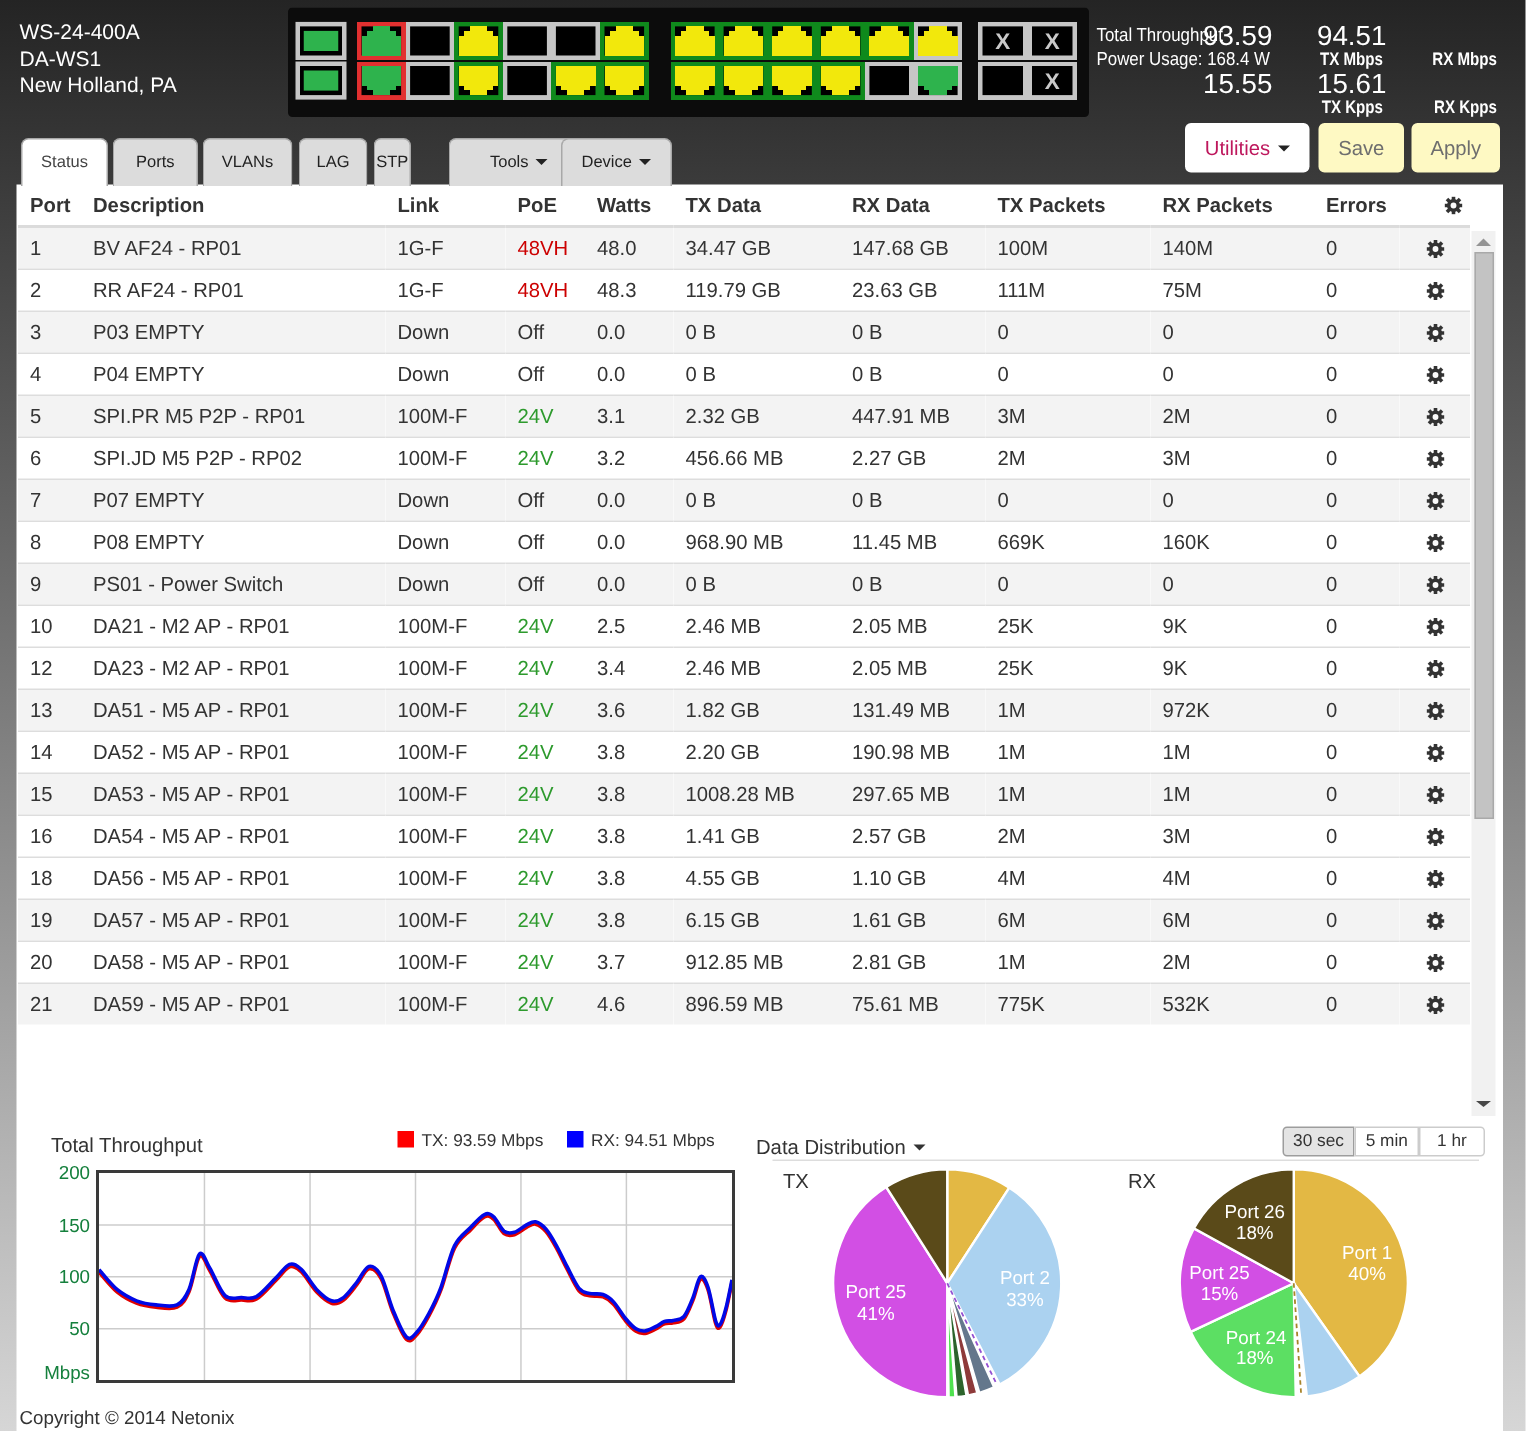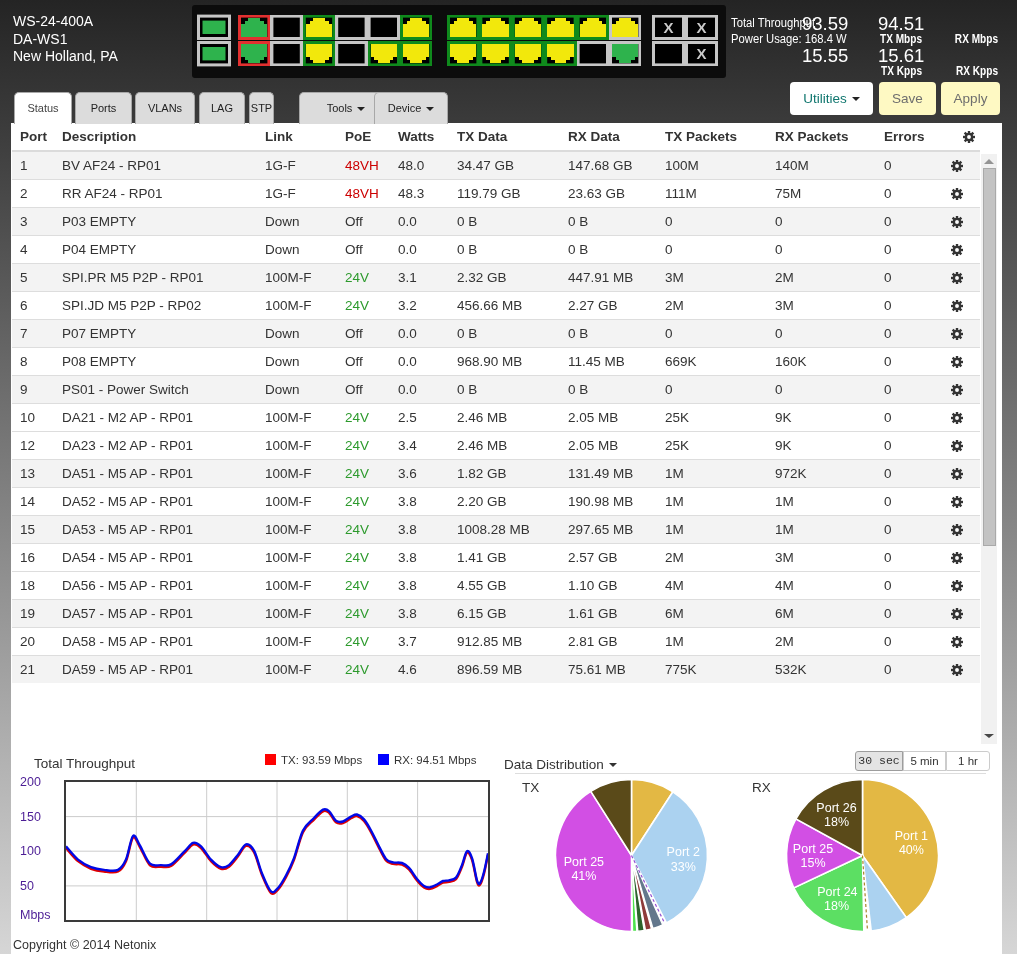--- a/index.html
+++ b/index.html
@@ -13,43 +13,43 @@
 .nlab { position:absolute; color:#fff; font-weight:bold; font-size:12px; text-align:right; width:120px;
   transform:scaleX(.84); transform-origin:100% 0; }
 .tab { position:absolute; top:92px; height:32px; background:#dcdcdc; border:1px solid #a8a8a8;
   border-bottom:none; border-radius:5px 5px 0 0; color:#222; font-size:11px; text-align:center;
   line-height:30px; }
 .tab.active { background:#fff; height:32px; z-index:3; color:#444; }
 .caret { display:inline-block; width:0; height:0; border-left:4px solid transparent;
   border-right:4px solid transparent; border-top:4px solid #222; vertical-align:middle; margin-left:5px; }
 .btn { position:absolute; top:82px; height:33px; border-radius:4px; font-size:13.5px;
   text-align:center; line-height:33px; }
-.btn.white { background:#fff; color:#0f766e; }
+.btn.white { background:#fff; color:#be185d; }
 .btn.gray { background:#fef9c3; color:#6e6e6e; }
 .ptable { position:absolute; left:12px; top:123px; border-collapse:collapse; table-layout:fixed;
   font-size:13.5px; color:#333; }
 .ptable td { padding:0 0 0 8px; height:28px; border-top:1px solid #ddd; overflow:hidden; white-space:nowrap; }
 .ptable tr.thead td { font-weight:bold; height:28px; border-top:none; border-bottom:2px solid #dbdbdb; color:#333; }
 .ptable tr.odd { background:#f3f3f3; }
 .ptable td.gc { padding:0; text-align:center; }
 .ptable td.hg { text-align:right; padding-right:5px; }
 .red { color:#cc0000; }
 .grn { color:#2d9a2d; }
 .gear { width:12px; height:12px; vertical-align:middle; }
 .sbar { position:absolute; left:981px; top:154px; width:16px; height:590px; background:#f1f1f1; }
 .sthumb { position:absolute; left:982.5px; top:168px; width:13px; height:378px; background:#c3c3c3;
   border:1px solid #a9a9a9; }
 .sarr { position:absolute; width:0; height:0; border-left:5px solid transparent; border-right:5px solid transparent; }
 .ct { position:absolute; color:#333; font-size:13.5px; }
 .leg { position:absolute; font-size:11.5px; color:#333; }
 .legbox { display:inline-block; width:11px; height:11px; vertical-align:-1px; margin-right:5px; }
-.ylab { position:absolute; color:#4c1d95; font-size:12.5px; width:40px; }
+.ylab { position:absolute; color:#15803d; font-size:12.5px; width:40px; text-align:right; }
 .tbtn { position:absolute; top:751px; height:20px; border:1px solid #ccc; background:#fff;
   font-size:11.5px; color:#333; text-align:center; line-height:18px; }
-.tbtn.act { background:#e4e4e4; border-color:#9d9d9d;font-family:Liberation Mono, monospace; }
+.tbtn.act { background:#e4e4e4; border-color:#9d9d9d; }
 .plab { font-family:"Liberation Sans", sans-serif; font-size:12.5px; fill:#fff; text-anchor:middle; }
 </style></head><body>
 <svg width="0" height="0" style="position:absolute">
     <defs>
 <symbol id="gearsym" viewBox="0 0 16 16">
         <circle cx="8" cy="8" r="5.8" fill="#333"></circle>
         <path fill="#333" d="M6.40,4.50 L6.40,-0.20 L9.60,-0.20 L9.60,4.50 Z"></path>
         <path fill="#333" d="M9.34,4.39 L12.67,1.07 L14.93,3.33 L11.61,6.66 Z"></path>
         <path fill="#333" d="M11.50,6.40 L16.20,6.40 L16.20,9.60 L11.50,9.60 Z"></path>
         <path fill="#333" d="M11.61,9.34 L14.93,12.67 L12.67,14.93 L9.34,11.61 Z"></path>

